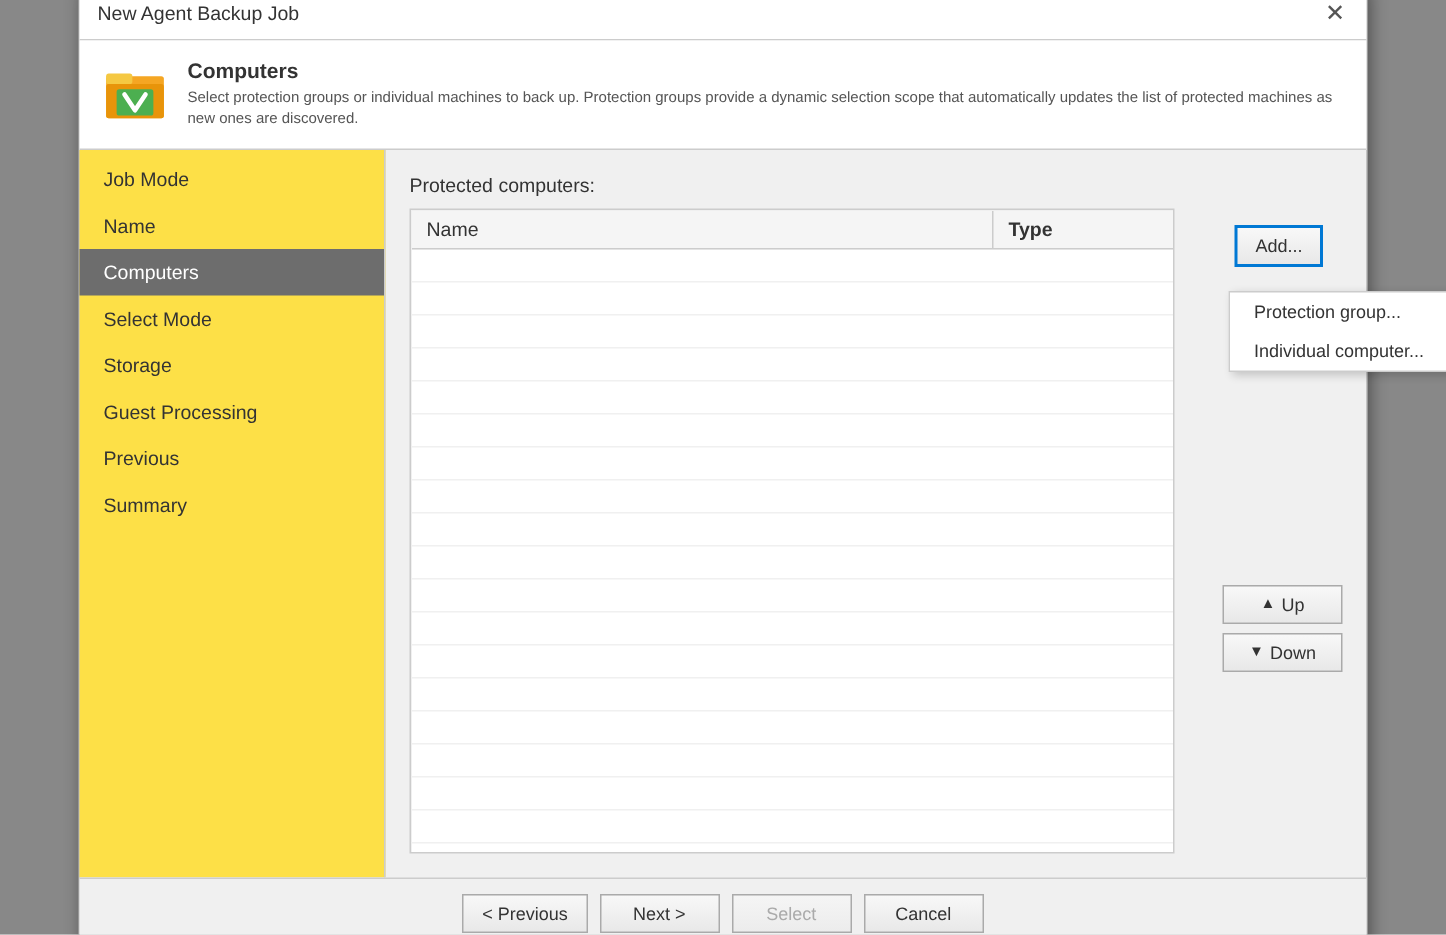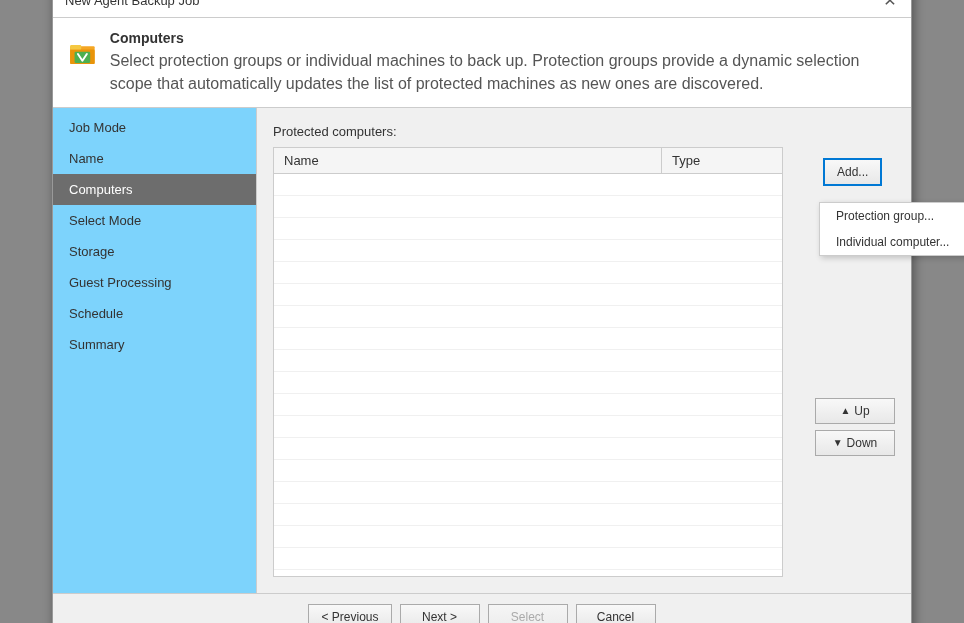--- a/index.html
+++ b/index.html
@@ -56,31 +56,31 @@
       align-items: flex-start;
       gap: 14px;
     }
     .header-text h2 {
       font-size: 14px;
       font-weight: bold;
       color: #333;
       margin-bottom: 4px;
     }
     .header-text p {
-      font-size: 16px;
+      font-size: 10px;
       color: #555;
       line-height: 1.4;
     }
     .body {
       display: flex;
       flex: 1;
     }
     .sidebar {
       width: 204px;
-      background: #7dd3fc;
+      background: #fde047;
       border-right: 1px solid #ccc;
       padding-top: 4px;
     }
     .sidebar-item {
       padding: 8px 16px;
       font-size: 13px;
       color: #333;
       cursor: pointer;
     }
     .sidebar-item.active {
@@ -114,20 +114,21 @@
       font-size: 13px;
       color: #333;
       border-right: 1px solid #ccc;
     }
     .table-header-cell:first-child {
       flex: 1;
     }
     .table-header-cell:last-child {
       width: 120px;
       border-right: none;
+      font-weight: bold;
     }
     .table-row-empty {
       height: 22px;
       border-bottom: 1px solid #f0f0f0;
     }
     .side-buttons {
       position: absolute;
       top: 50px;
       right: 8px;
       display: flex;
@@ -238,21 +239,21 @@
 
   <div class="body">
 
     <div class="sidebar">
     <div class="sidebar-item">Job Mode</div>
         <div class="sidebar-item">Name</div>
         <div class="sidebar-item active">Computers</div>
         <div class="sidebar-item">Select Mode</div>
         <div class="sidebar-item">Storage</div>
         <div class="sidebar-item">Guest Processing</div>
-        <div class="sidebar-item">Schedule</div>
+        <div class="sidebar-item">Previous</div>
         <div class="sidebar-item">Summary</div>
       </div>
 
     <div class="main-content">
       <div class="section-label">Protected computers:</div>
 
       <div class="table-container">
         <div class="table-header">
           <div class="table-header-cell">Name</div>
           <div class="table-header-cell">Type</div>

